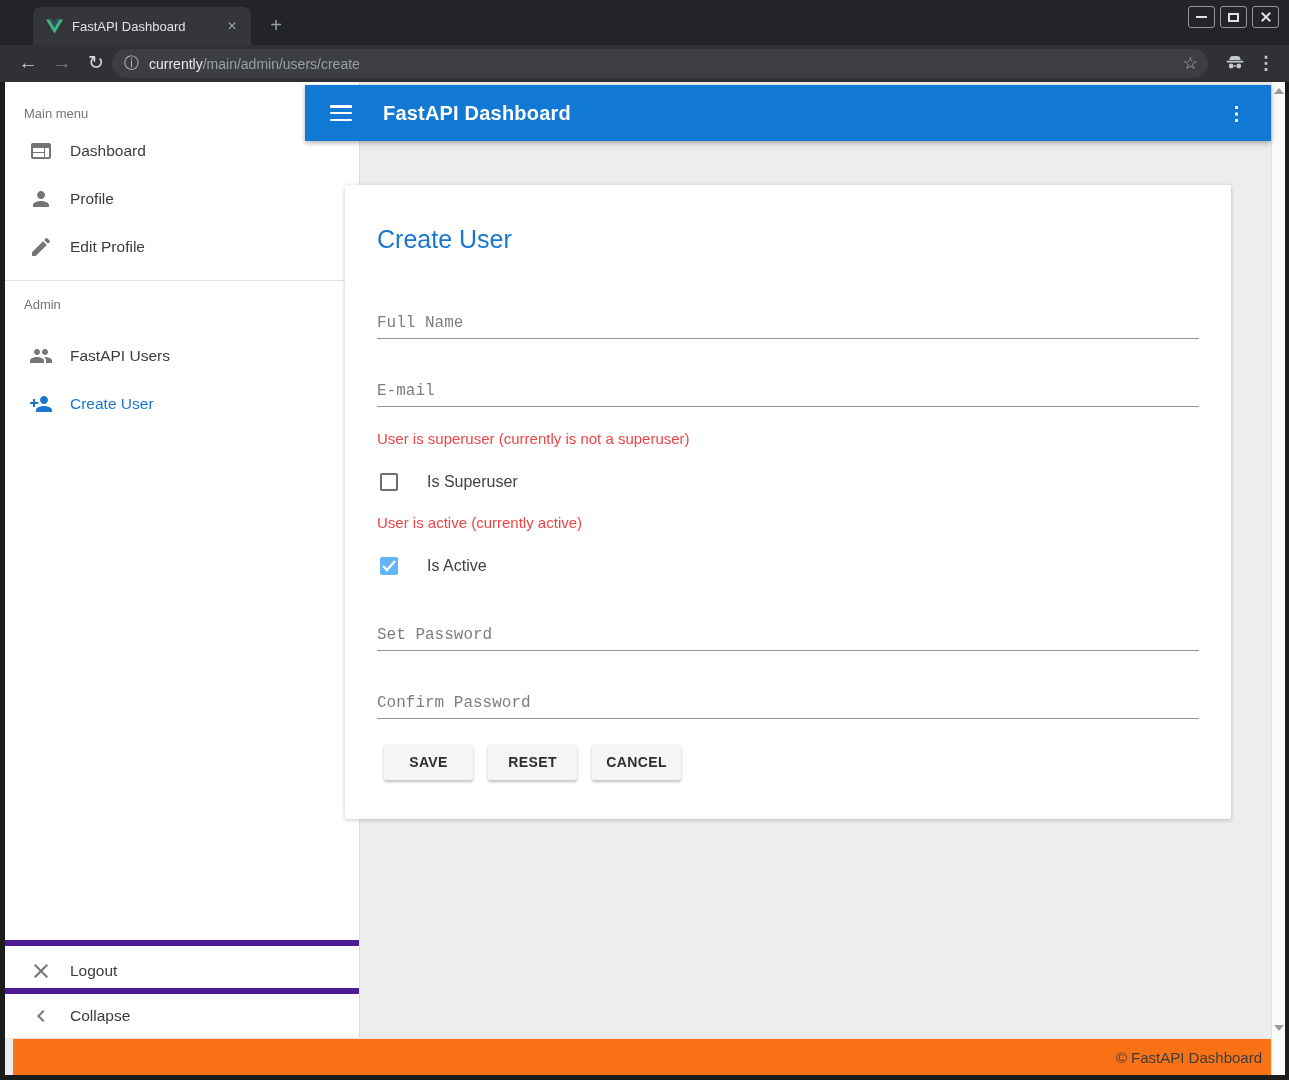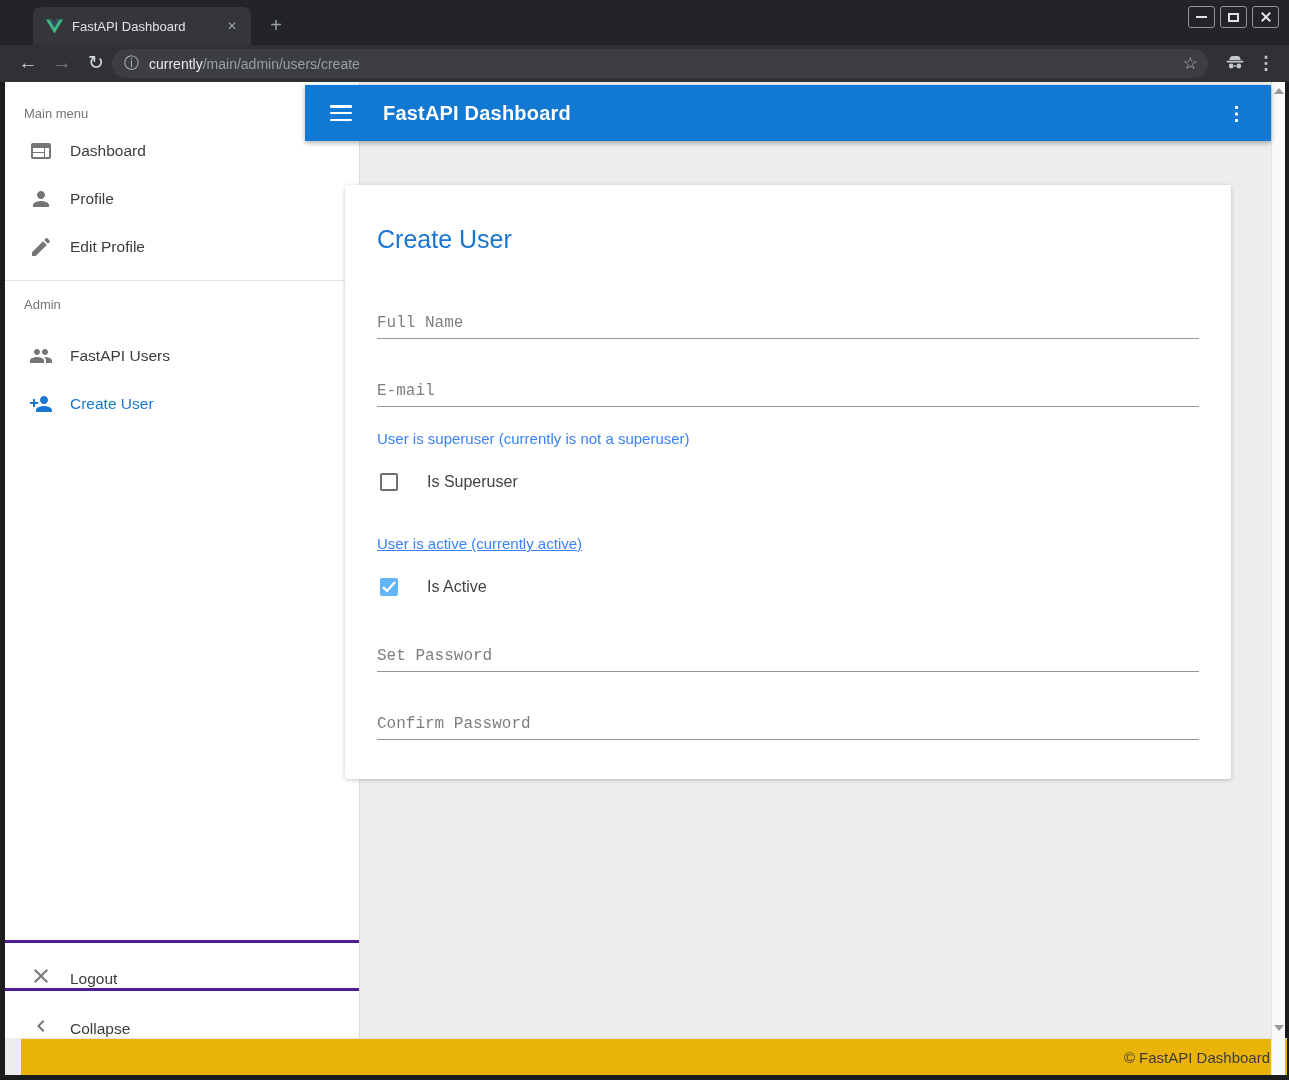--- a/index.html
+++ b/index.html
@@ -56,21 +56,21 @@
              border-right:1px solid #dcdcdc; }
   .section-label { color:#757575; font-size:13px; padding:24px 0 6px 19px; }
   .side-item { display:flex; align-items:center; height:48px; padding-left:24px; color:#3c3c3c;
                font-size:15.5px; cursor:pointer; }
   .side-item .ico { width:24px; height:24px; color:#757575; flex:0 0 24px; }
   .side-item .lbl { margin-left:17px; }
   .side-item.active { color:#1976d2; }
   .side-item.active .ico { color:#1976d2; }
   .side-divider { border-top:1px solid #e3e3e3; margin-top:9px; }
   .sidebar-bottom { position:absolute; left:0; bottom:0; width:100%; }
-  .row-top-border { border-top:3px solid #4c1d95;align-items:flex-end; }
+  .row-top-border { border-top:6px solid #4c1d95; }
   .logout-row { padding-top:7px; }
   .collapse-row { height:50px; }
 
   .appbar { position:absolute; left:300px; top:3px; width:966px; height:56px; background:#1178d3;
             display:flex; align-items:center; box-shadow:0 2px 5px rgba(0,0,0,.3); z-index:3; }
   .hamburger { margin-left:25px; width:22px; height:16px; display:flex; flex-direction:column;
                justify-content:space-between; cursor:pointer; }
   .hamburger span { display:block; height:2.5px; background:#ffffff; border-radius:1px; }
   .appbar-title { color:#ffffff; font-size:20px; font-weight:bold; margin-left:31px;
                   letter-spacing:.2px; }
@@ -82,35 +82,35 @@
           box-shadow:0 1px 4px rgba(0,0,0,.22); padding:40px 32px 39px; }
   .card-title { color:#1976d2; font-size:25px; font-weight:normal; }
 
   .md-field { margin-top:36px; }
   .md-field.first { margin-top:53px; }
   .md-field input { display:block; width:100%; height:32px; border:0;
           border-bottom:1px solid #959595; background:transparent; font-size:16px;
           color:#333; outline:none; font-family:Liberation Mono, monospace; }
   .md-field input::placeholder { color:#7e7e7e; opacity:1; }
 
-  .hint { margin-top:23px; color:#3b82f6; font-size:15px; }
+  .hint { margin-top:23px; color:#ef4444; font-size:15px; }
   .check-row { margin-top:26px; margin-left:3px; display:flex; align-items:center; cursor:pointer; }
   .checkbox { width:18px; height:18px; border-radius:2px; position:relative; }
   .checkbox.unchecked { border:2px solid #6f6f6f; background:#fff; }
   .checkbox.checked { background:#64b5f6; }
   .checkbox.checked svg { position:absolute; left:2px; top:3px; }
   .check-label { margin-left:29px; font-size:16px; color:#424242;text-align:right; }
-  .gap-lg { margin-top:44px;text-decoration:underline; }
+  .gap-lg { margin-top:23px; }
 
   .btn-row { margin-top:25px; margin-left:7px; display:flex; gap:15px; }
   .btn { min-width:89px; height:36px; background:#f5f5f5; border:none; border-radius:2px;
          box-shadow:0 2px 3px rgba(0,0,0,.25); font-size:14px; font-weight:bold; color:#2e2e2e;
          letter-spacing:.4px; cursor:pointer; font-family:"Liberation Sans",sans-serif; }
 
-  .footer { position:absolute; left:16px; bottom:0; width:1266px; height:37px; background:#eab308;
+  .footer { position:absolute; left:8px; bottom:0; width:1266px; height:37px; background:#f97316;
             border-top:1px solid #e2e2e2; display:flex; align-items:center;
             justify-content:flex-end; padding-right:17px; }
   .footer-text { color:#3c3c3c; font-size:15px; }
 </style>
 </head>
 <body>
 
 <div class="window">
 
   <div class="tabstrip">
@@ -272,20 +272,25 @@
         </div>
 
         <div class="md-field" style="margin-top:44px">
           <input type="password" placeholder="Set Password" style="">
         </div>
 
         <div class="md-field">
           <input type="password" placeholder="Confirm Password" style="">
         </div>
 
+        <div class="btn-row">
+          <button class="btn">SAVE</button>
+          <button class="btn">RESET</button>
+          <button class="btn">CANCEL</button>
+        </div>
       </div>
     </div>
 
     <div class="footer">
       <span class="footer-text">© FastAPI Dashboard</span>
     </div>
 
     <div class="scrollbar">
       <div class="sb-arrow sb-up"></div>
       <div class="sb-arrow sb-down"></div>

